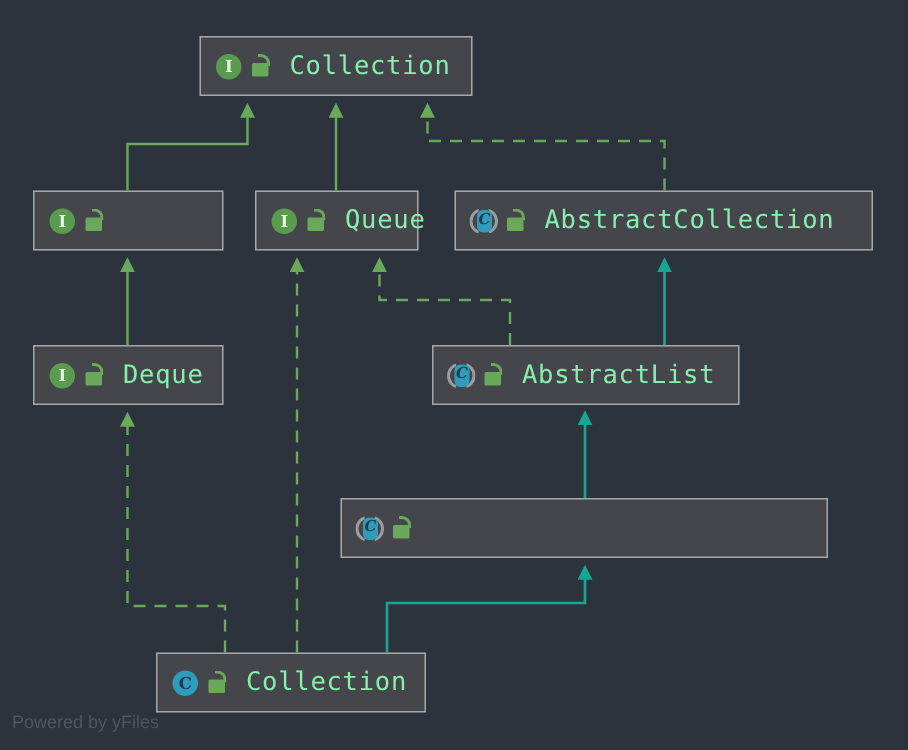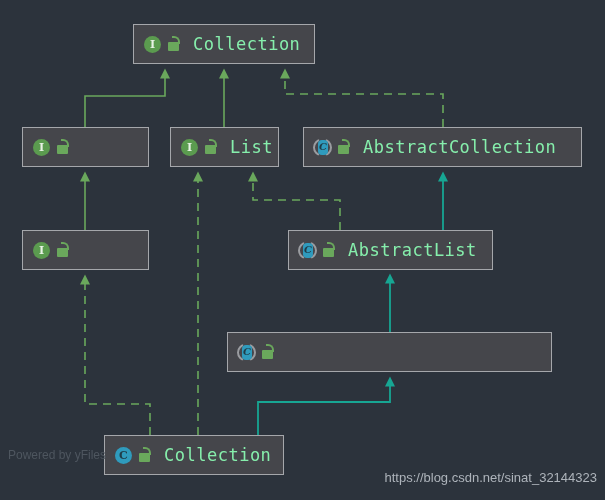--- a/index.html
+++ b/index.html
@@ -141,21 +141,21 @@
     border-radius: 0 6px 0 0;
     box-sizing: border-box;
   }
   
   .watermark {
     position: absolute;
     font-family: "Liberation Sans", sans-serif;
     color: #4e565f;
     font-size: 12px;
   }
-  .wm-left  { left: 8px;  top: 448px; }
+  .wm-left  { left: 8px;  top: 474px; }
   .wm-right {
     right: 8px; top: 470px;
     color: #aeb4bb;
     font-size: 13px;
   }
 </style>
 </head>
 <body>
 
 <div id="canvas">
@@ -219,21 +219,21 @@
   <div class="node" style="left:170px; top:127px; width:109px;">
     <span class="type-icon">
       <span class="iface-circle">
           <span>I</span>
         </span>
     </span>
     <span class="lock-icon">
       <span class="lock-shackle"></span>
         <span class="lock-body"></span>
     </span>
-    <span class="node-label">List</span>
+    <span class="node-label">Queue</span>
   </div>
 
   <div class="node" style="left:303px; top:127px; width:279px;">
     <span class="type-icon">
       <span class="abs-wrap">
         <span class="abs-arc l"></span>
           <span class="abs-arc r"></span>
         <span class="abs-body">
             <span>C</span>
           </span>
@@ -249,20 +249,21 @@
   <div class="node" style="left:22px; top:230px; width:127px;">
     <span class="type-icon">
       <span class="iface-circle">
           <span>I</span>
         </span>
     </span>
     <span class="lock-icon">
       <span class="lock-shackle"></span>
         <span class="lock-body"></span>
     </span>
+    <span class="node-label">Deque</span>
   </div>
 
   <div class="node" style="left:288px; top:230px; width:205px;">
     <span class="type-icon">
       <span class="abs-wrap">
         <span class="abs-arc l"></span>
           <span class="abs-arc r"></span>
         <span class="abs-body">
             <span>C</span>
           </span>
@@ -298,15 +299,14 @@
         </span>
     </span>
     <span class="lock-icon">
       <span class="lock-shackle"></span>
         <span class="lock-body"></span>
     </span>
     <span class="node-label">Collection</span>
   </div>
 
   <div class="watermark wm-left">Powered by yFiles</div>
-  <div class="watermark wm-right">https://blog.csdn.net/sinat_32144323</div>
 
 </div>
 
 </body></html>

